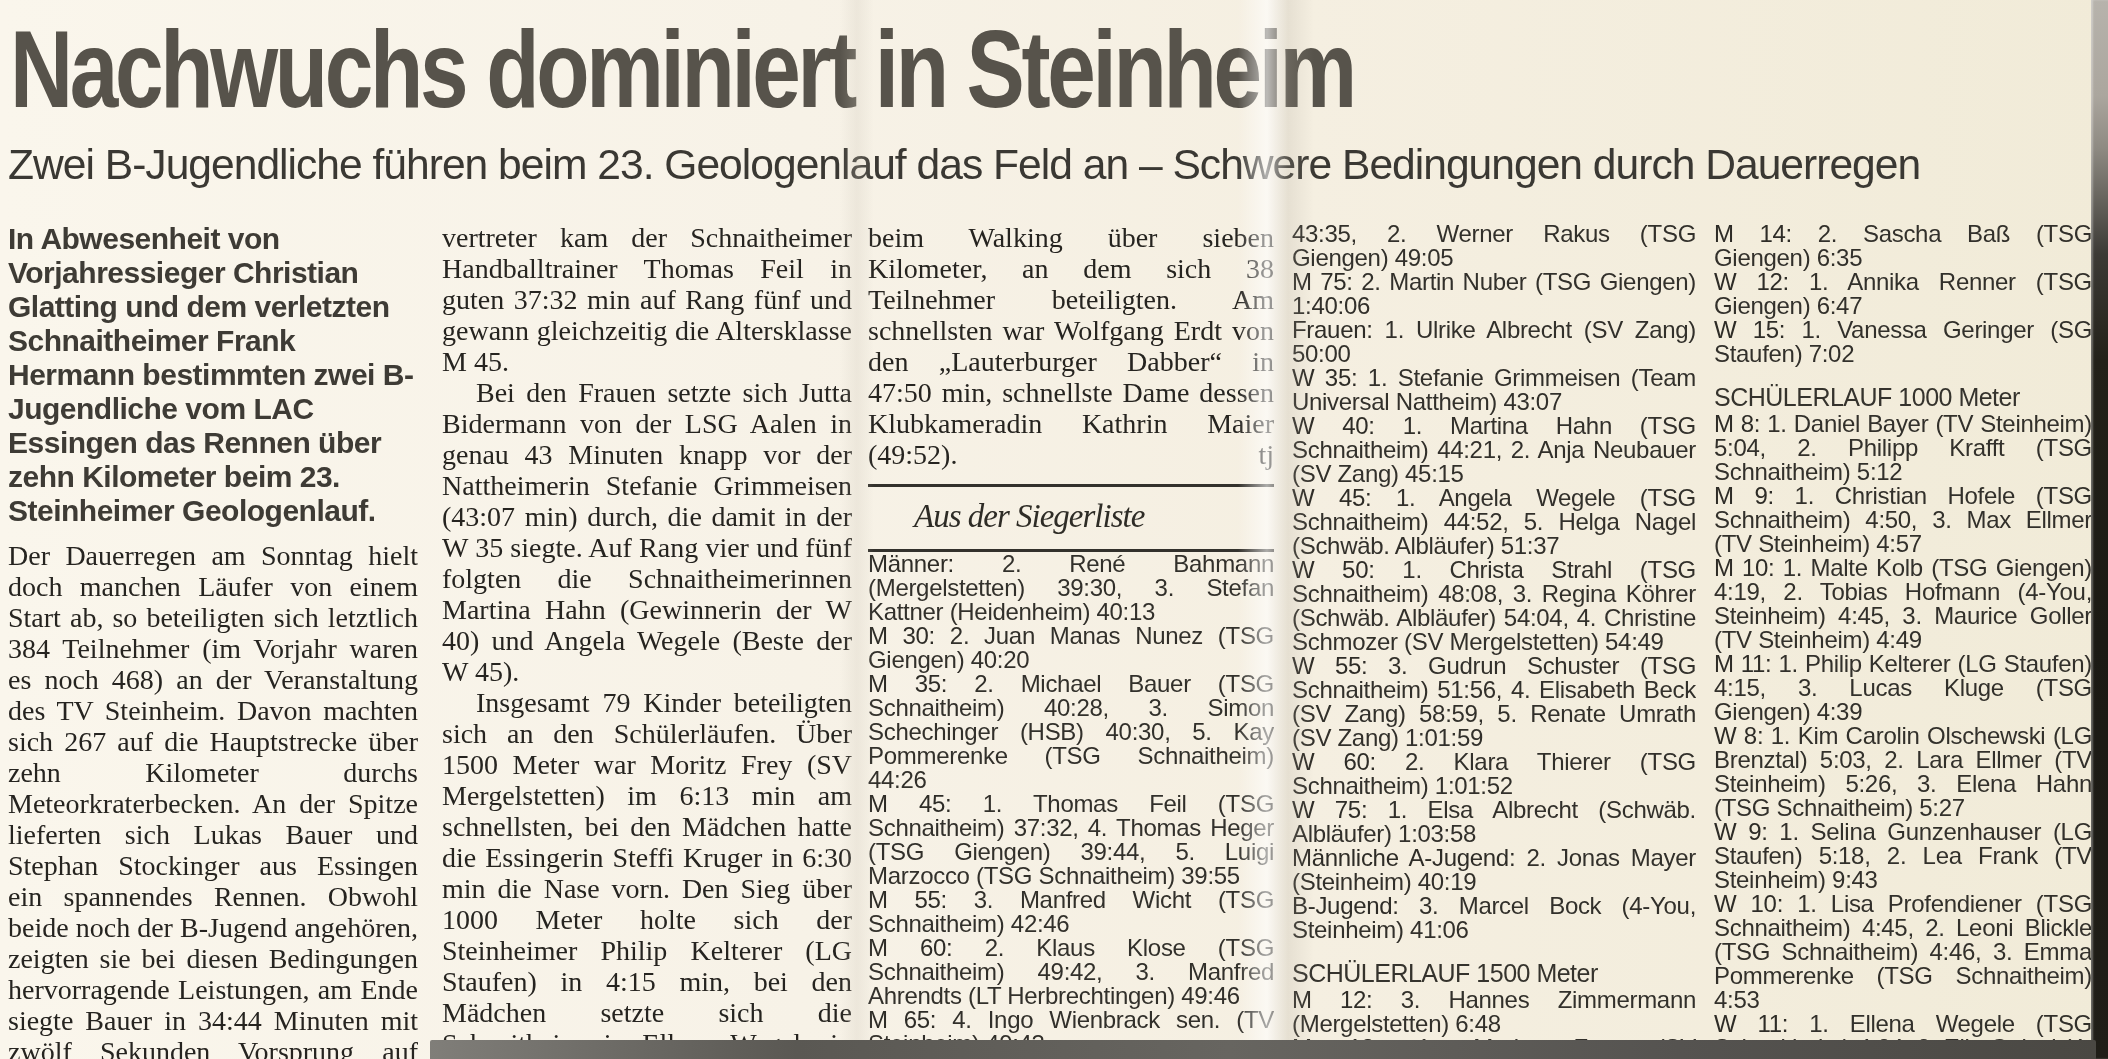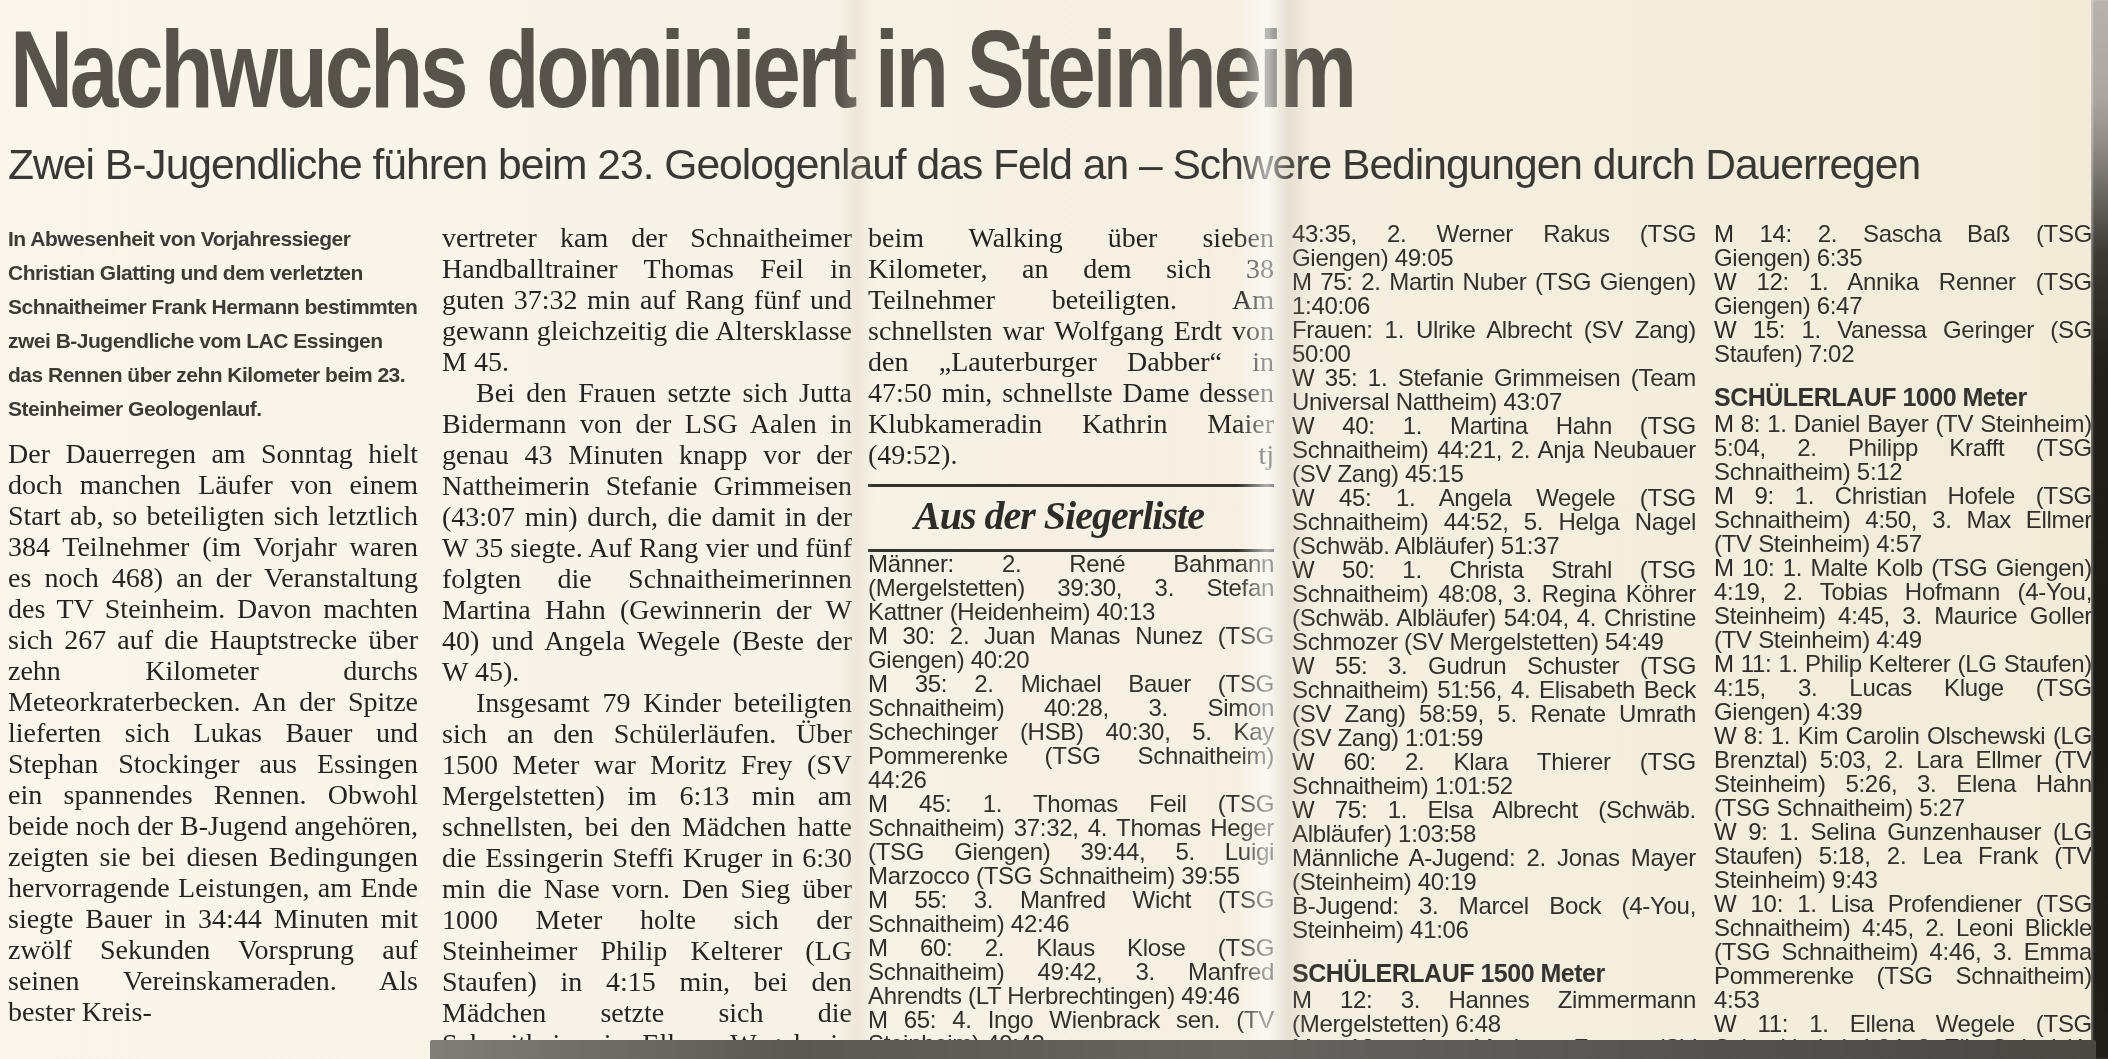--- a/index.html
+++ b/index.html
@@ -27,32 +27,32 @@
         transform:scaleX(0.99);transform-origin:0 0;}
   
   .col{position:absolute;top:222px;height:837px;overflow:hidden;}
   .col1{left:8px;width:410px;}
   .col2{left:442px;width:410px;}
   .col3{left:868px;width:406px;}
   .col4{left:1292px;width:404px;}
   .col5{left:1714px;width:378px;}
   p{margin:0;}
   .lead{font-family:"Liberation Sans",sans-serif;font-weight:bold;
-        font-size:21px;line-height:34px;letter-spacing:-0.5px;color:#3e3b35;
+        font-size:30px;line-height:34px;letter-spacing:-0.5px;color:#3e3b35;
         text-align:left;margin-bottom:12px;}
   .body{font-family:"Liberation Serif",serif;font-size:28px;line-height:31px;
         text-align:justify;color:#262420;}
   .indent{text-indent:34px;}
   .byline{float:right;font-family:"Liberation Serif",serif;}
   
   .listbox-head{margin-top:14px;border-top:3px solid #33312c;border-bottom:3px solid #33312c;
         padding:6px 0 10px 46px;}
-  .listbox-title{font-family:"Liberation Serif",serif;font-style:italic;font-weight:bold;
-        font-size:40px;line-height:46px;color:#2e2c26;letter-spacing:-1px;}
-  .sec-title{margin:18px 0 2px 0;font-size:25px;line-height:26px;font-weight:bold;
+  .listbox-title{font-family:"Liberation Serif",serif;font-style:italic;font-weight:normal;
+        font-size:33px;line-height:46px;color:#2e2c26;letter-spacing:-1px;}
+  .sec-title{margin:18px 0 2px 0;font-size:25px;line-height:26px;font-weight:normal;
         letter-spacing:-0.5px;color:#35332d;}
   .sec-title.first{margin-top:14px;}
   .entry{font-size:24px;line-height:24px;letter-spacing:-0.3px;text-align:justify;
         color:#32302b;}
   .entry b{font-weight:normal;color:#2e2c27;}
 </style>
 </head>
 <body>
 
 <div class="page">

